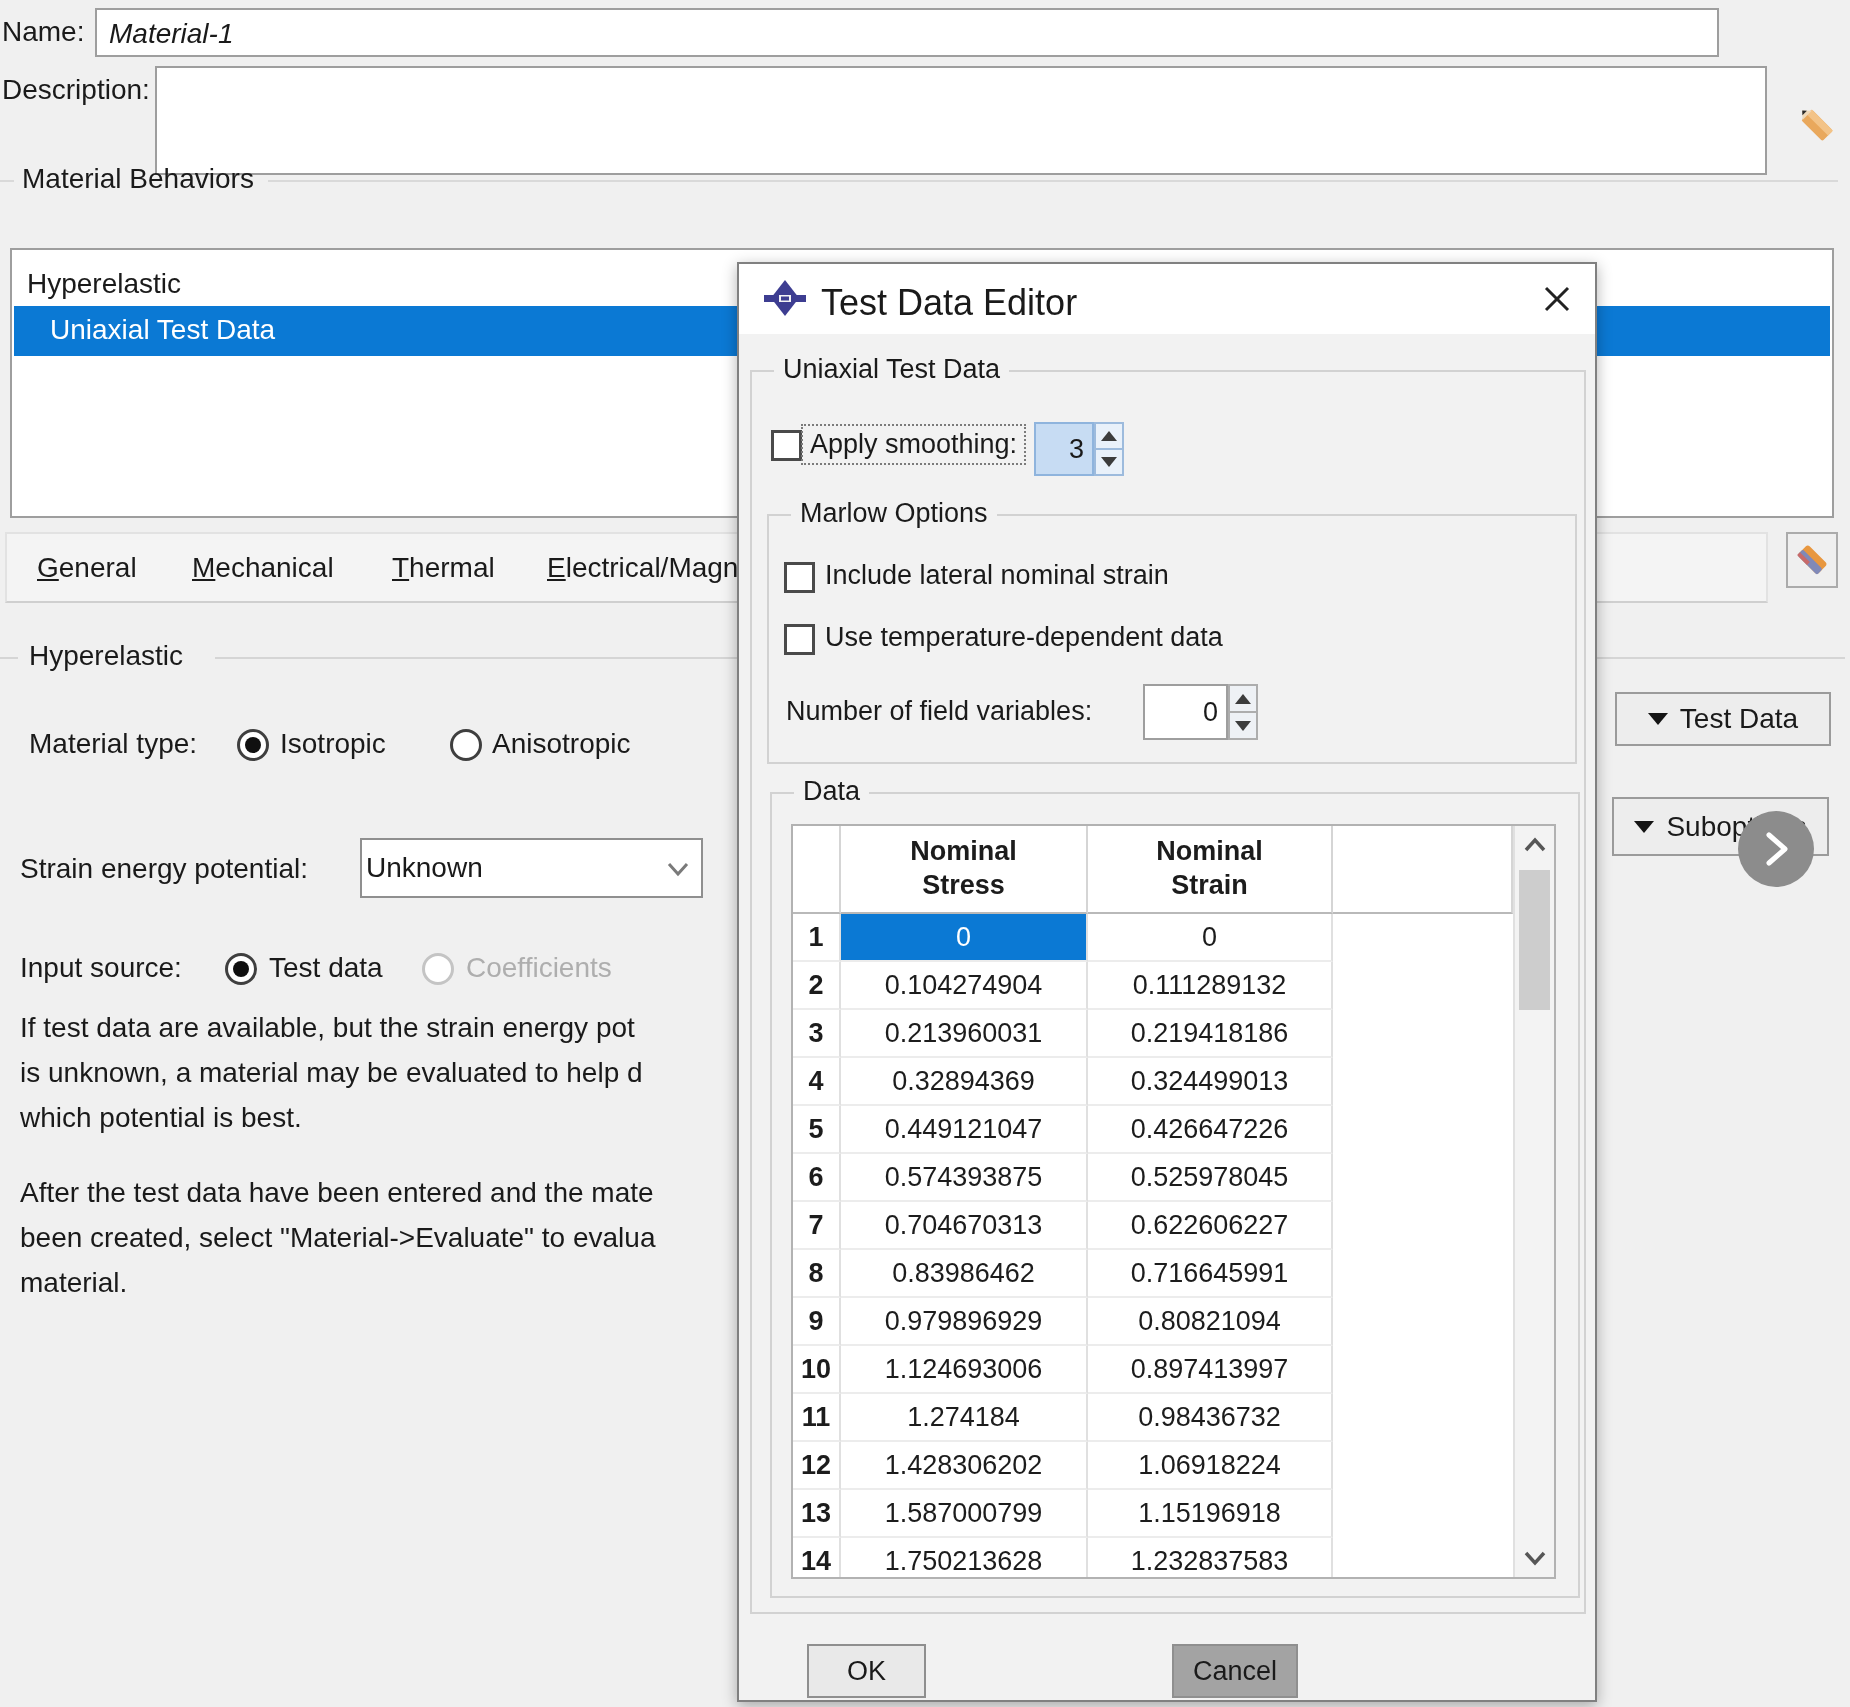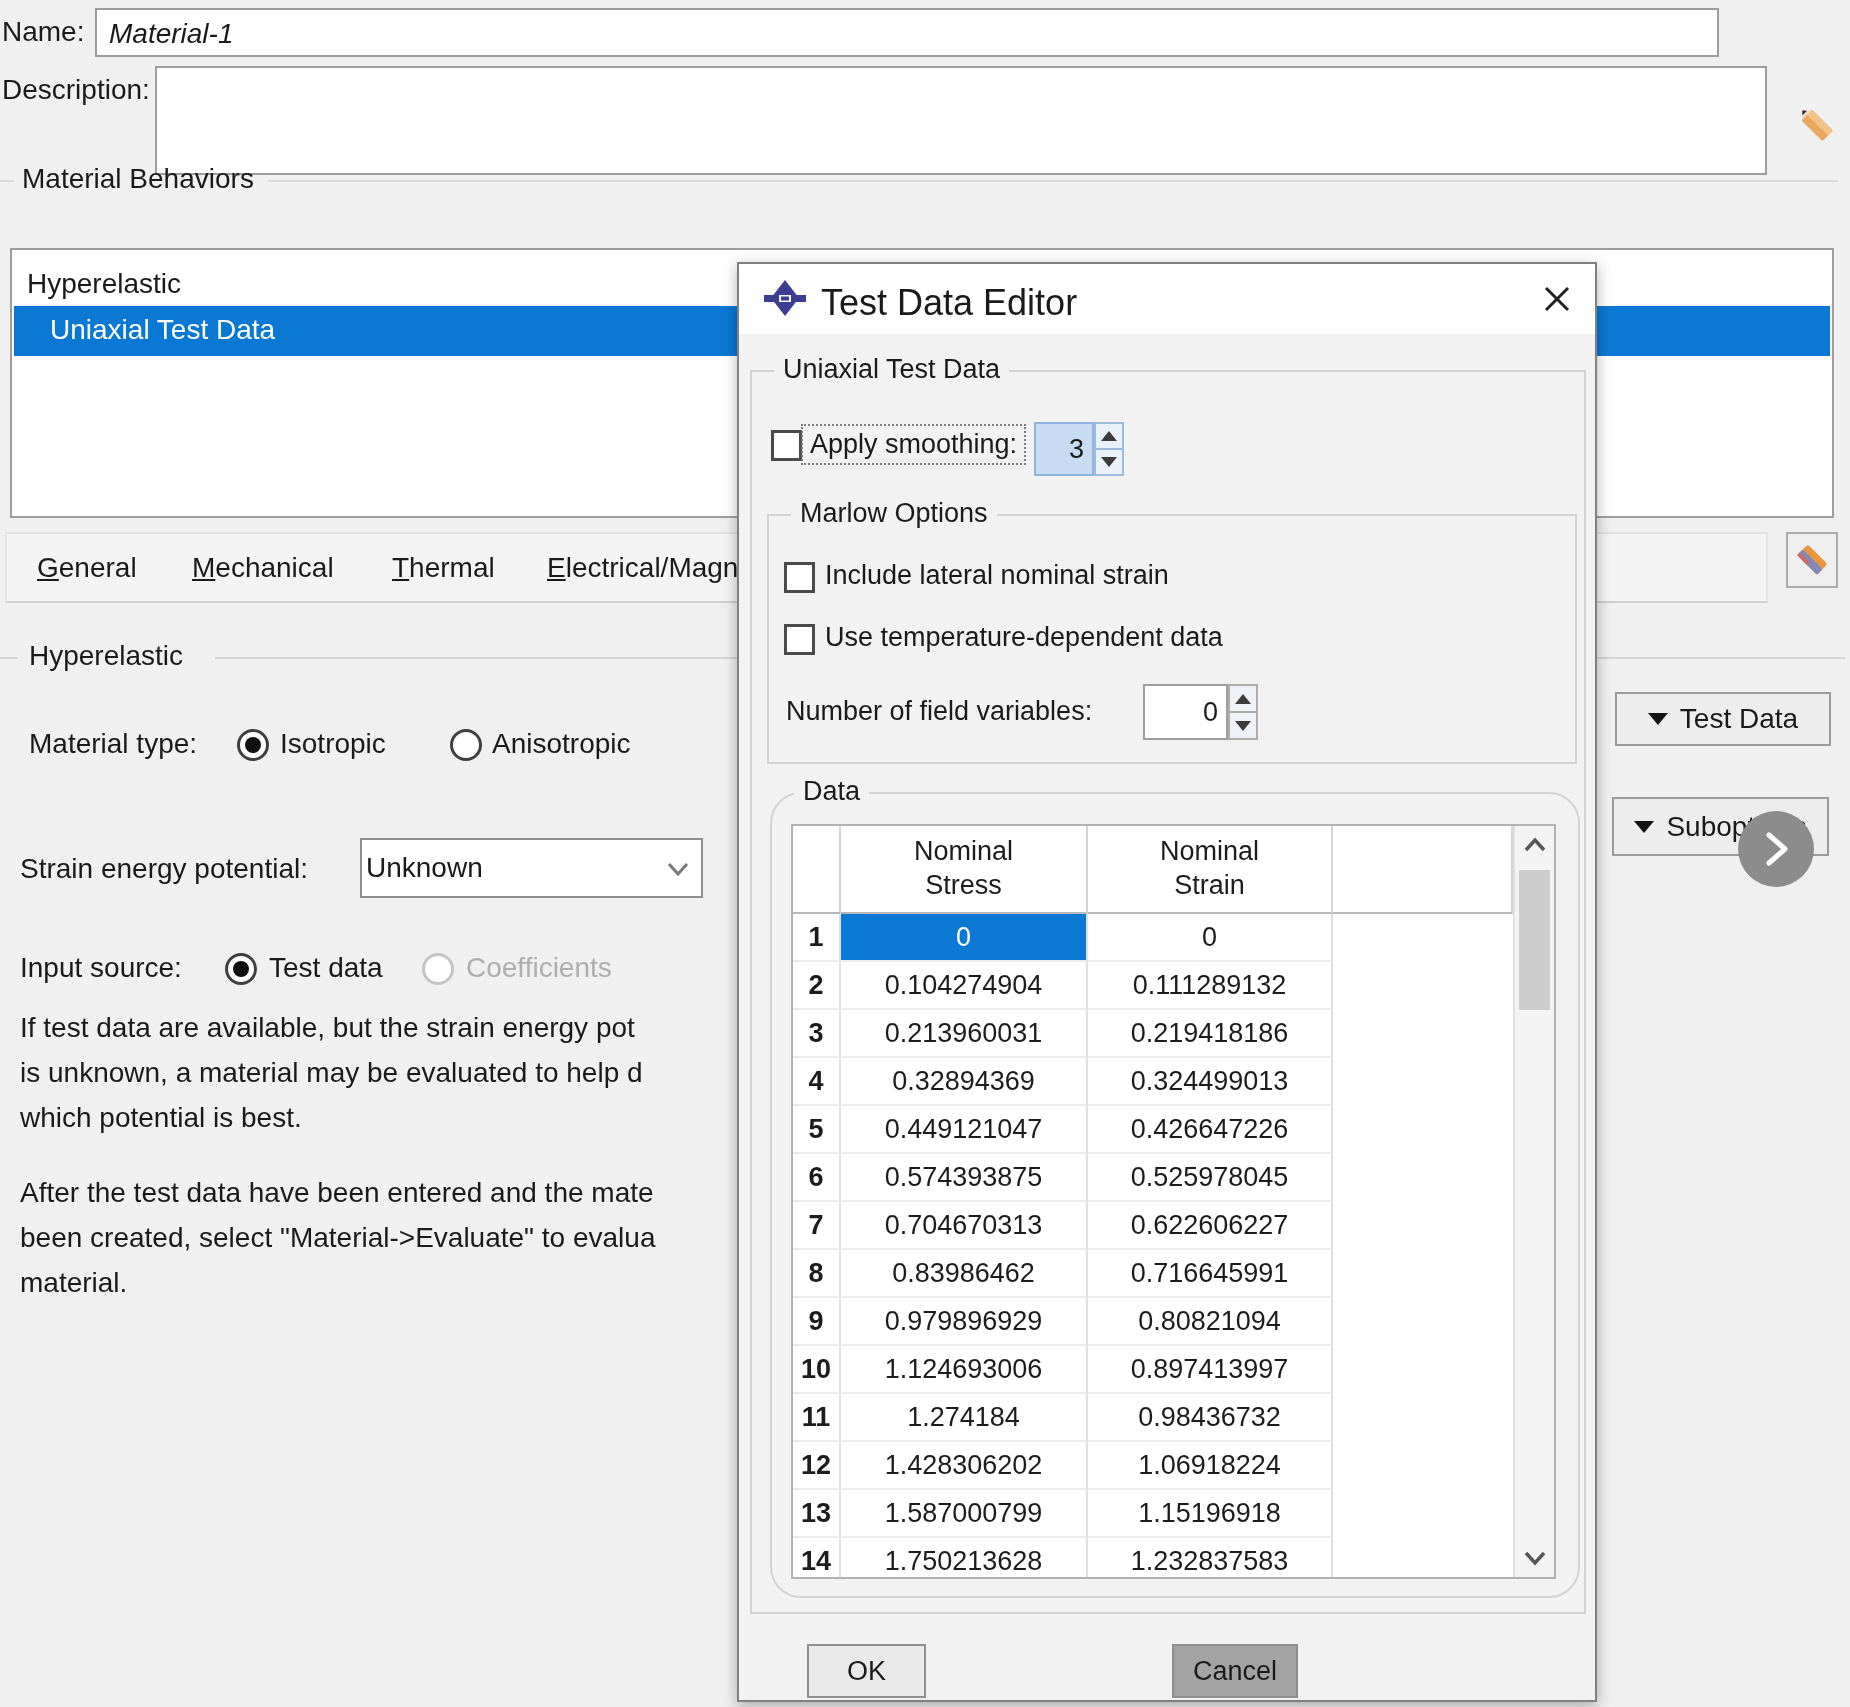--- a/index.html
+++ b/index.html
@@ -38,21 +38,21 @@
   .titlebar{position:absolute;left:0;top:0;width:100%;height:70px;background:#fff;}
   .dialog .glabel{background:#f2f2f2;}
   .dotted{border:2px dotted #7b7b7b;padding:3px 7px;white-space:nowrap;}
   
   .tframe{position:absolute;background:#fff;border:2px solid #b2b2b2;}
   .tcontent{position:absolute;left:0;top:0;width:720px;height:751px;overflow:hidden;}
   .trow{display:flex;height:48px;}
   .trow-header{display:flex;height:88px;}
   .cell{box-sizing:border-box;display:flex;align-items:center;justify-content:center;
         border-right:2px solid #e0e0e0;border-bottom:2px solid #ececec;color:#1c1c1c;}
-  .trow-header .cell{border-right:2px solid #d5d5d5;border-bottom:2px solid #b9b9b9;font-weight:normal;
+  .trow-header .cell{border-right:2px solid #d5d5d5;border-bottom:2px solid #b9b9b9;font-weight:bold;
         white-space:pre-line;text-align:center;line-height:1.25;}
   .c-num{width:48px;font-weight:bold;}
   .c-stress{width:247px;}
   .c-strain{width:245px;}
   .c-fill{flex:1;border-right:none;border-bottom:none;}
   .cell.selected{background:#0b79d4;color:#fff;}
   
   .vscroll{position:absolute;left:720px;top:0;width:41px;height:751px;background:#f3f3f3;border-left:2px solid #e0e0e0;box-sizing:border-box;}
   .scroll-btn{position:absolute;left:0;width:100%;height:38px;display:flex;align-items:center;justify-content:center;}
   .thumb{position:absolute;left:4px;width:31px;background:#cdcdcd;}
@@ -197,21 +197,21 @@
         <div class="spincol" style="left:459px;top:168px;width:30px;height:56px;">
           <div class="spinbtn">
               <span class="aru"></span>
             </div>
           <div class="spinbtn">
               <span class="ard"></span>
             </div>
         </div>
       </div>
 
-      <div class="groupbox" style="left:18px;top:420px;width:806px;height:802px;border-radius:31px;">
+      <div class="groupbox" style="left:18px;top:420px;width:806px;height:802px;">
         <span class="glabel">Data</span>
 
         <div class="tframe" style="left:19px;top:30px;width:765px;height:755px;box-sizing:border-box;">
           <div class="tcontent">
             <div class="trow-header">
               <div class="cell c-num"></div>
               <div class="cell c-stress">Nominal
 Stress</div>
               <div class="cell c-strain">Nominal
 Strain</div>

